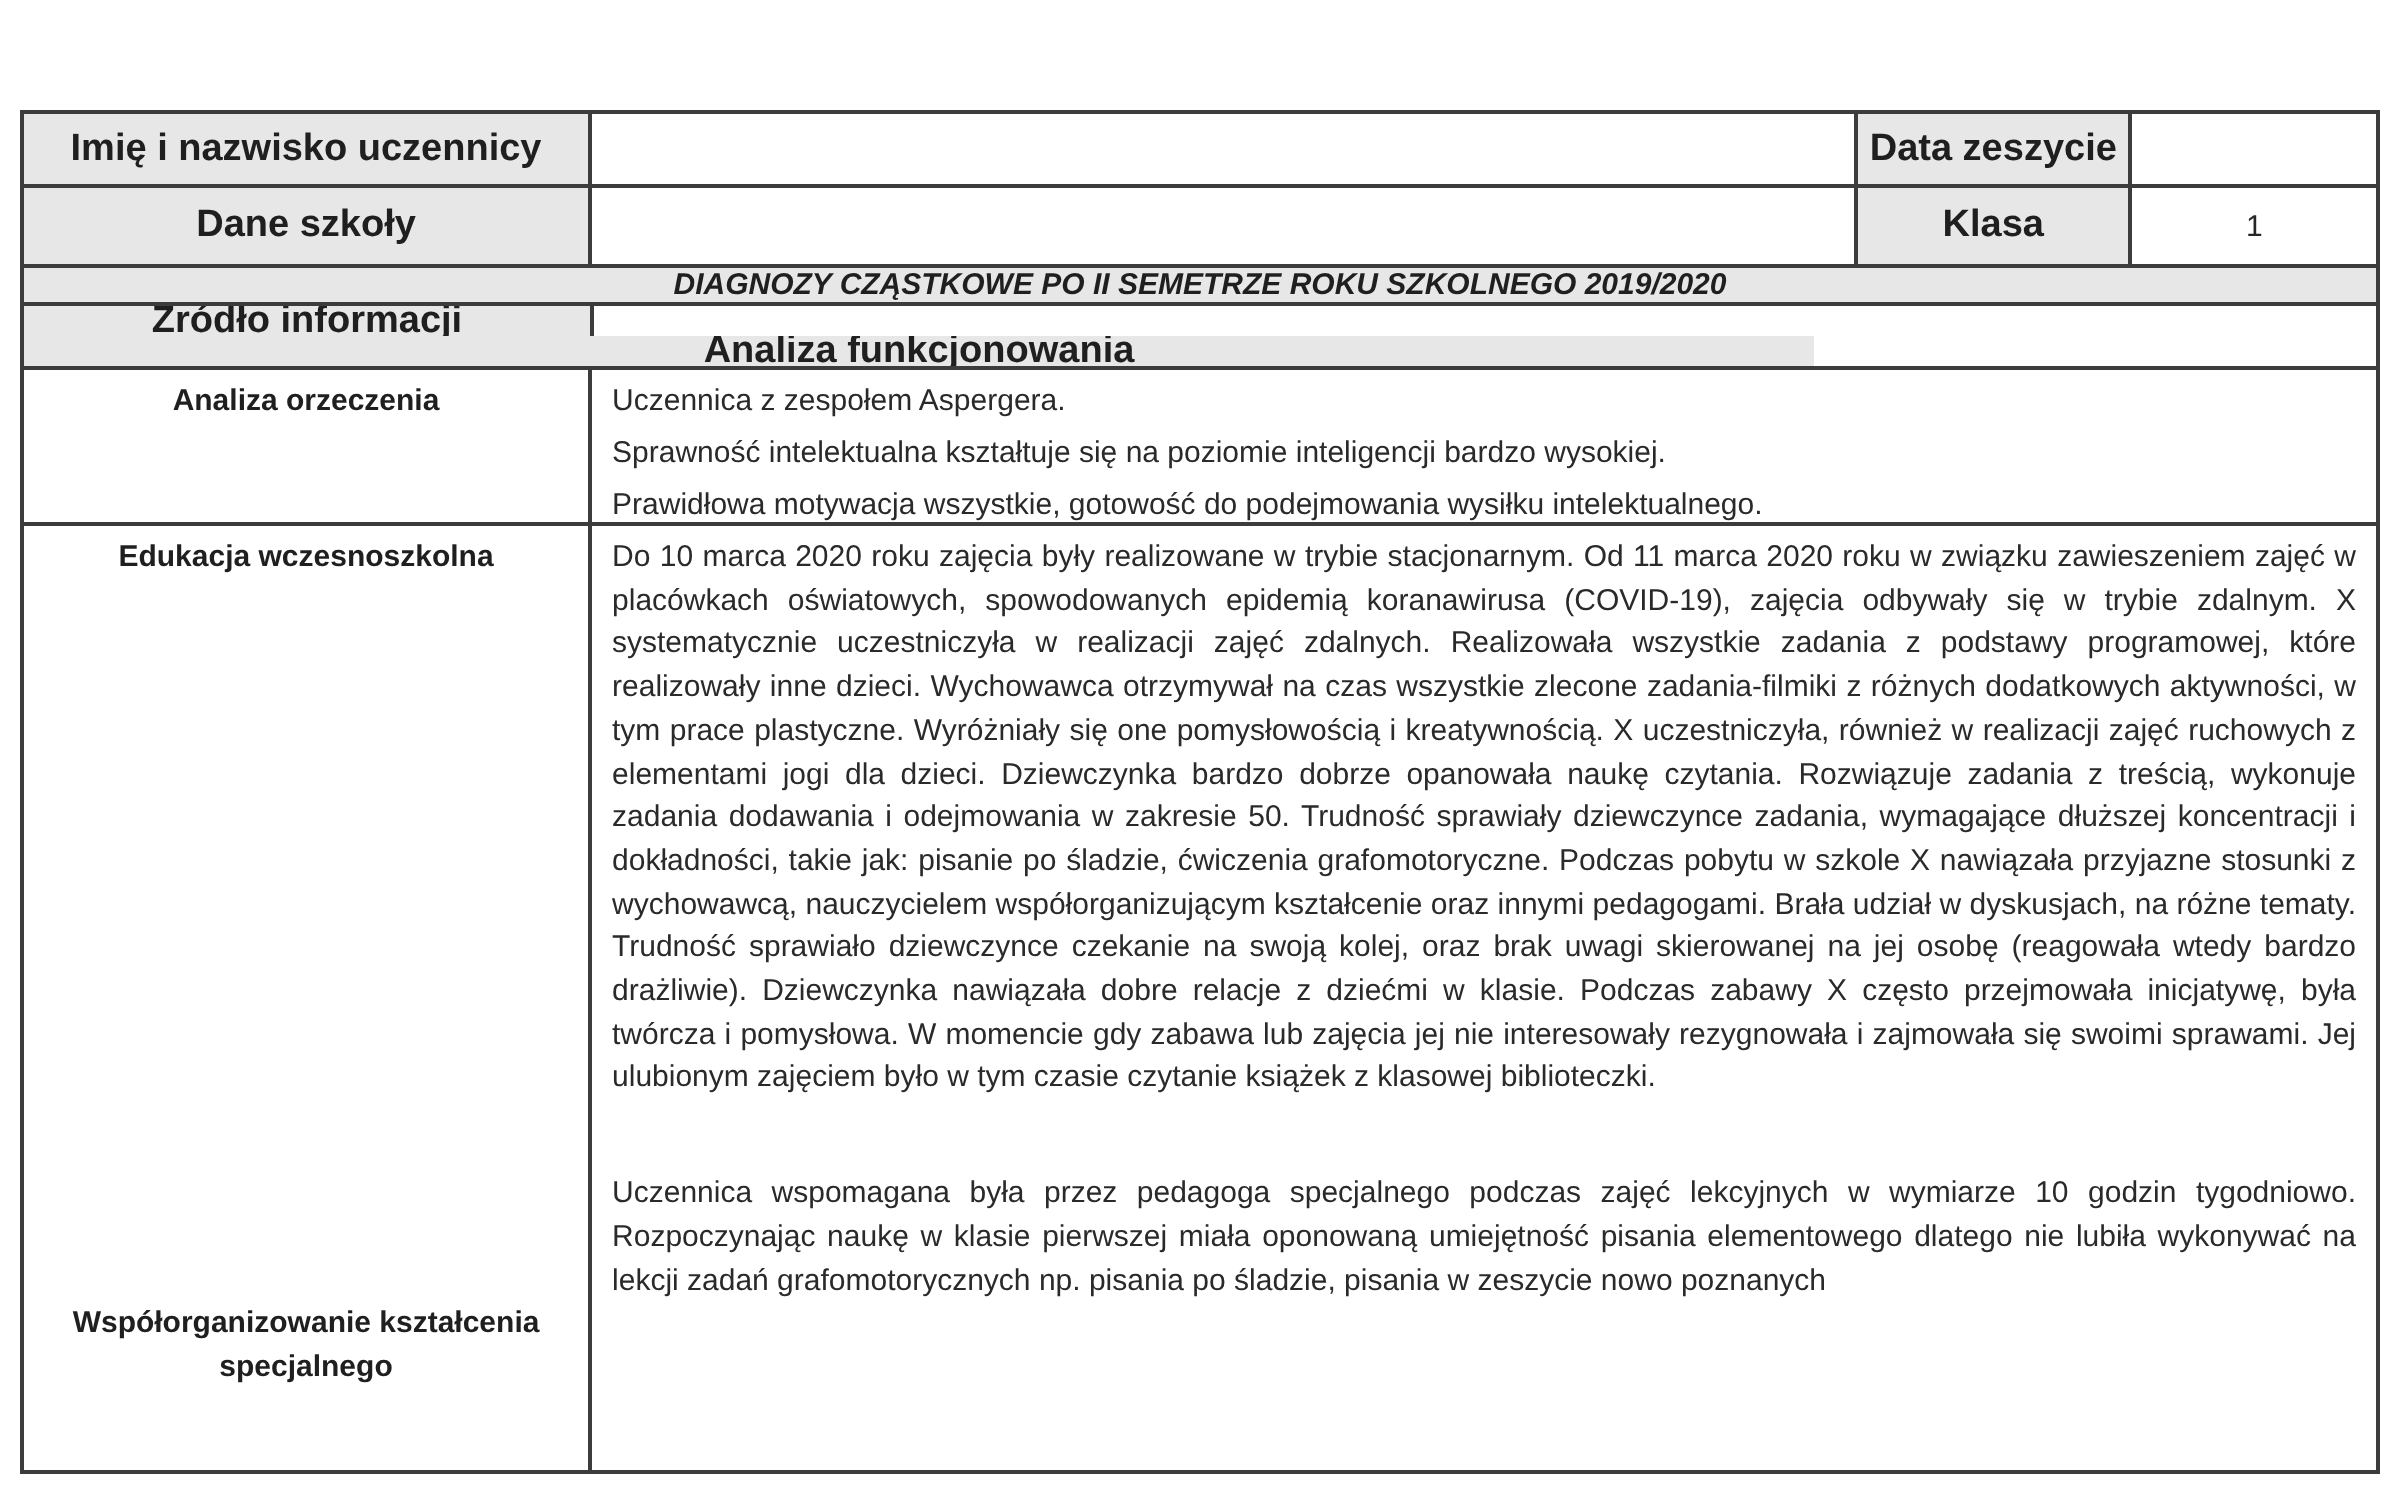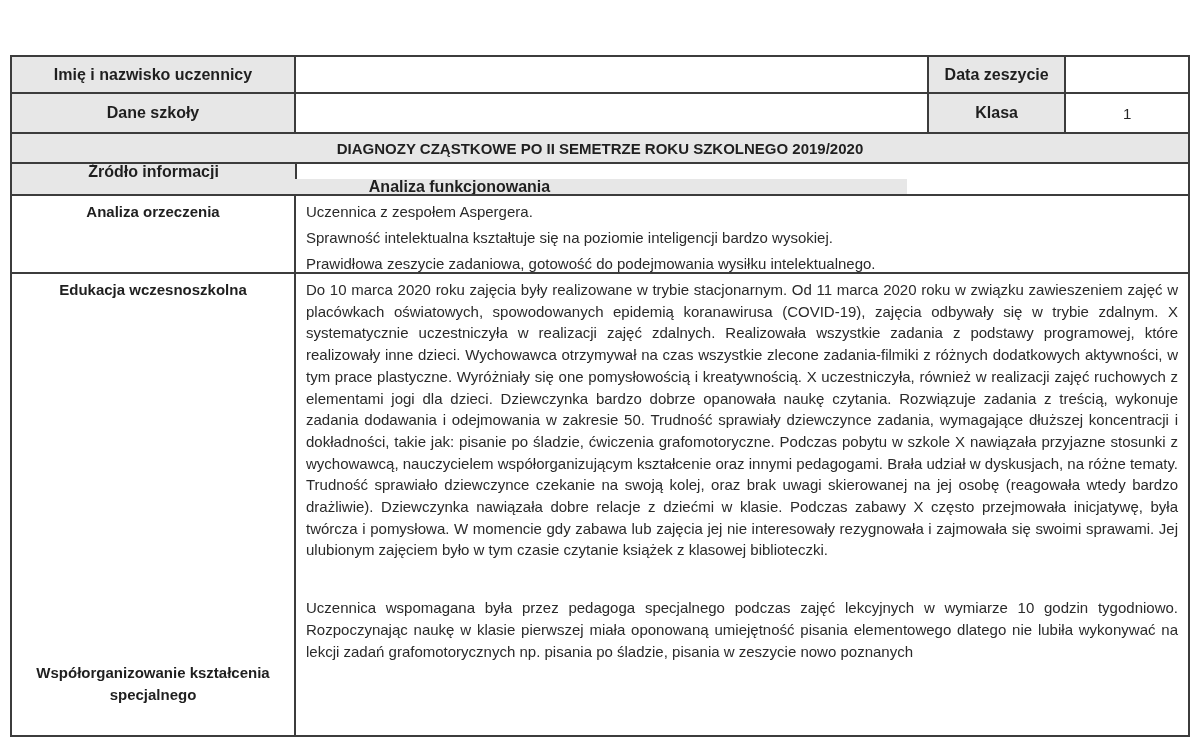--- a/index.html
+++ b/index.html
@@ -42,33 +42,33 @@
     display: flex;
     flex-direction: column;
     background: #ffffff;
   }
   .row { display: flex; width: 100%; flex-shrink: 0; }
   .row:not(:last-child) { border-bottom: 2px solid #3c3c3c; }
   .cell { border-right: 2px solid #3c3c3c; overflow: hidden; }
   .cell:last-child { border-right: none; }
   .r1 { height: 37px; }
   .r2 { height: 40px; }
-  .r3 { height: 30px; }
+  .r3 { height: 19px; font-style: italic; }
   .r4 { height: 32px; flex-direction: column; }
   .r5 { height: 78px; }
   .r6 { flex: 1 1 auto; min-height: 0; }
   .w1 { width: 285px; }
   .w2 { width: 635px; }
   .w3 { width: 138px; }
   .w4 { width: 122px; }
   .wR { width: 895px; }
   .label {
     background: #e7e7e7;
     font-weight: bold;
-    font-size: 16px;
+    font-size: 19px;
     display: flex;
     align-items: center;
     justify-content: center;
     text-align: left;
     color: #1f1f1f;
   }
   .value {
     background: #ffffff;
     font-size: 15px;
     display: flex;
@@ -149,21 +149,21 @@
     <div class="row r4">
       <div class="cell label w1">Źródło informacji</div>
       <div class="cell label wR">Analiza funkcjonowania</div>
     </div>
 
     <div class="row r5">
       <div class="cell src w1">Analiza orzeczenia</div>
       <div class="cell body-lines wR">
         <div>Uczennica z  zespołem Aspergera.</div>
         <div>Sprawność intelektualna kształtuje się na poziomie inteligencji bardzo wysokiej.</div>
-        <div>Prawidłowa zeszycie zadaniowa, gotowość do podejmowania wysiłku intelektualnego.</div>
+        <div>Prawidłowa motywacja wszystkie, gotowość do podejmowania wysiłku intelektualnego.</div>
       </div>
     </div>
 
     <div class="row r6">
       <div class="cell src w1">
         <div>Edukacja wczesnoszkolna</div>
         <div class="src-label-2">Współorganizowanie kształcenia specjalnego</div>
       </div>
       <div class="cell body-just wR">
         <div>Do 10 marca 2020 roku zajęcia były realizowane w trybie stacjonarnym. Od 11 marca 2020 roku w związku zawieszeniem zajęć w placówkach oświatowych, spowodowanych epidemią koranawirusa (COVID-19), zajęcia odbywały się w trybie zdalnym. X systematycznie uczestniczyła w realizacji zajęć zdalnych. Realizowała wszystkie zadania z podstawy programowej, które realizowały inne dzieci.  Wychowawca otrzymywał na czas wszystkie zlecone zadania-filmiki z różnych dodatkowych aktywności, w tym prace plastyczne. Wyróżniały się one pomysłowością i kreatywnością. X uczestniczyła, również  w realizacji zajęć ruchowych z elementami jogi dla dzieci. Dziewczynka bardzo dobrze opanowała  naukę czytania. Rozwiązuje zadania z treścią, wykonuje zadania dodawania i odejmowania w zakresie 50. Trudność sprawiały dziewczynce zadania, wymagające dłuższej koncentracji i dokładności, takie jak: pisanie po śladzie, ćwiczenia grafomotoryczne. Podczas pobytu w szkole X nawiązała przyjazne stosunki z wychowawcą, nauczycielem współorganizującym kształcenie oraz innymi pedagogami. Brała udział w dyskusjach, na różne tematy. Trudność sprawiało dziewczynce czekanie na swoją kolej, oraz brak uwagi skierowanej na jej osobę (reagowała wtedy bardzo drażliwie). Dziewczynka nawiązała dobre relacje z dziećmi w klasie. Podczas zabawy X często przejmowała inicjatywę, była twórcza i pomysłowa. W momencie gdy zabawa lub zajęcia jej nie interesowały rezygnowała i zajmowała się swoimi sprawami. Jej ulubionym zajęciem  było w tym czasie czytanie książek z klasowej biblioteczki.</div>

